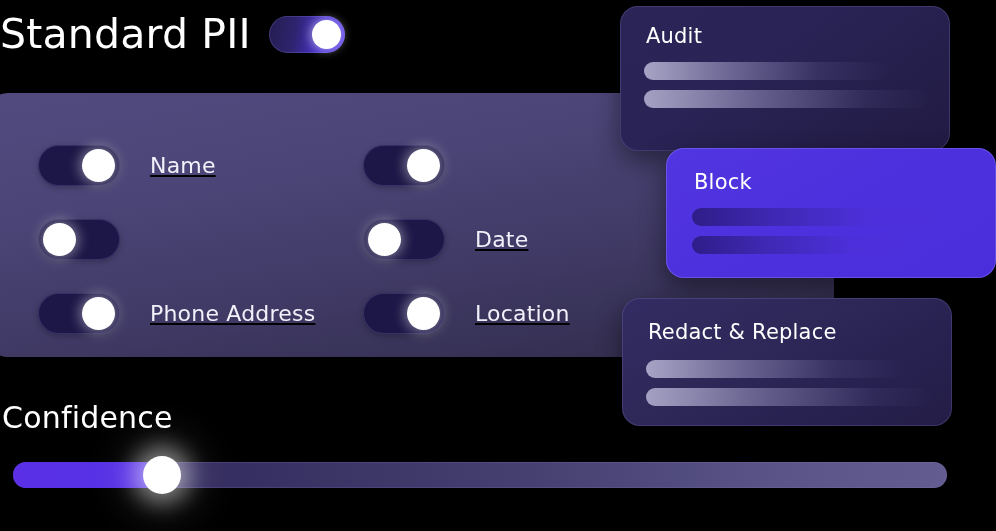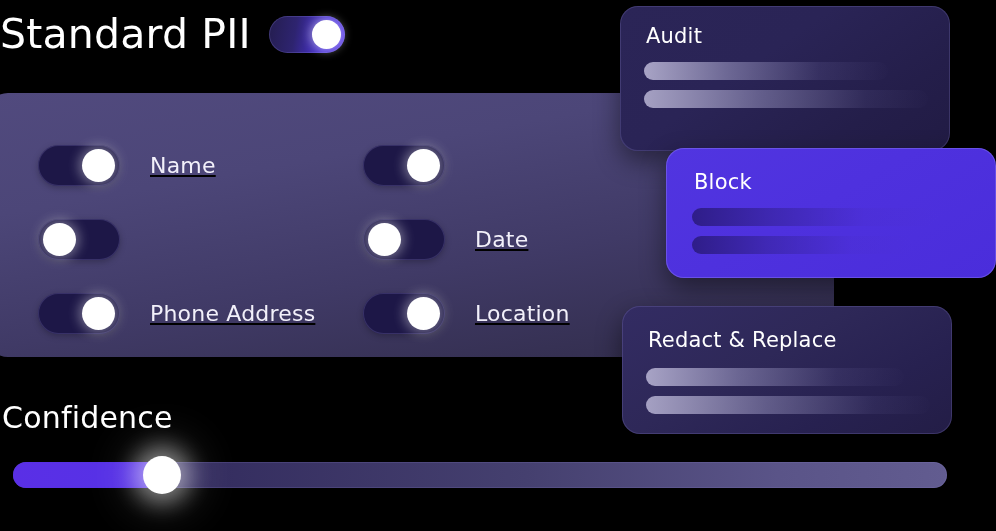--- a/index.html
+++ b/index.html
@@ -156,21 +156,21 @@
     width: 88%;
     background: linear-gradient(90deg, rgba(45,28,132,0.95) 0%, rgba(56,36,160,0.72) 32%, rgba(74,46,205,0.30) 70%, rgba(82,54,224,0.03) 100%);
   }
   .card-block .bar-2 {
     width: 79%;
     background: linear-gradient(90deg, rgba(45,28,132,0.95) 0%, rgba(56,36,160,0.66) 34%, rgba(74,46,205,0.26) 72%, rgba(82,54,224,0.03) 100%);
   }
 
   
   .card-redact {
-    left: 622px; top: 306px;
+    left: 622px; top: 298px;
     width: 330px; height: 128px;
     background: linear-gradient(150deg, #332c63 0%, #2e2858 42%, #272150 72%, #231d46 100%);
     box-shadow: 0 0 0 1px rgba(150,140,220,0.22) inset, 0 10px 26px rgba(0,0,0,0.45);
     text-decoration: underline;
   }
   .card-redact .card-title { left: 26px; top: 22px; }
   .card-redact .card-bars { left: 24px; right: 22px; top: 62px; }
   .card-redact .bar-1 {
     width: 91%;
     background: linear-gradient(90deg, rgba(198,194,224,0.80) 0%, rgba(162,158,200,0.52) 36%, rgba(118,112,168,0.16) 74%, rgba(80,74,130,0.02) 100%);

